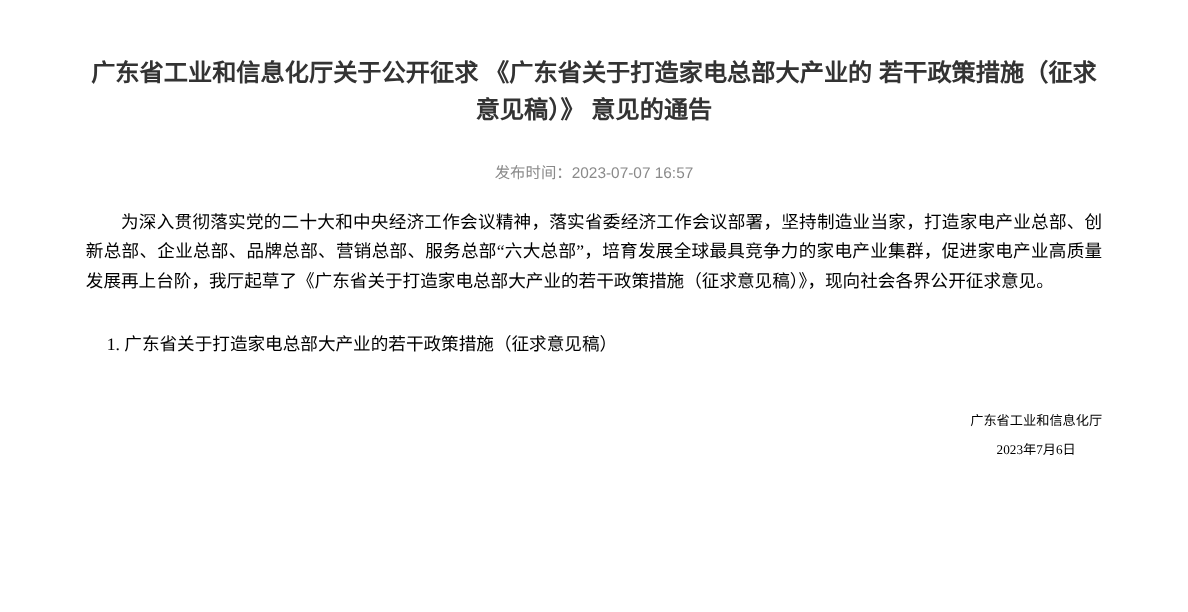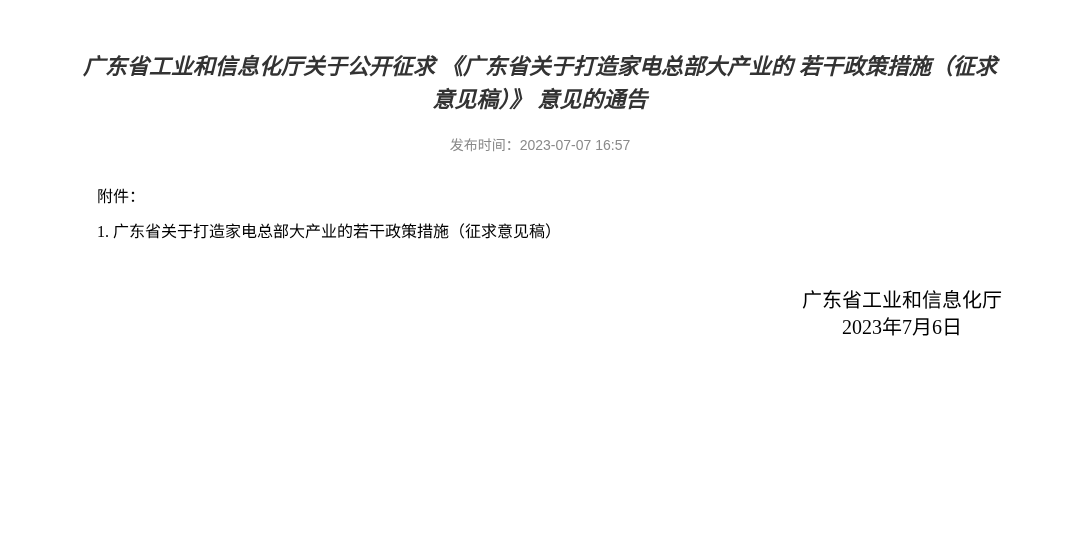--- a/index.html
+++ b/index.html
@@ -20,24 +20,23 @@
     width: 1080px;
   }
   .doc-title {
     margin: 50px 0 0 0;
     font-family: "Liberation Sans", sans-serif;
     font-size: 22px;
     font-weight: 700;
     line-height: 33px;
     color: #333333;
     text-align: center;
-    font-style: italic;
   }
   .doc-meta {
-    margin-top: 21px;
+    margin-top: 33px;
     text-align: center;
     font-family: "Liberation Sans", sans-serif;
     font-size: 14px;
     line-height: 16px;
     color: #8a8a8a;
   }
   .doc-body {
     margin-top: 24px;
     font-size: 16px;
     line-height: 27px;
@@ -64,40 +63,40 @@
     margin-top: 42px;
     width: -moz-fit-content;
     width: fit-content;
     margin-left: auto;
     margin-right: 0;
     text-align: center;
   }
   .signature p {
     margin: 0;
     line-height: 27px;
-    font-size: 20px;
+    font-size: 12px;
   }
 </style>
 </head>
 <body>
 
 <div class="doc">
 
   <h1 class="doc-title">广东省工业和信息化厅关于公开征求 《广东省关于打造家电总部大产业的 若干政策措施（征求意见稿）》 意见的通告</h1>
 
   <div class="doc-meta">
     <span>发布时间：</span><span>2023-07-07 16:57</span>
   </div>
 
   <div class="doc-body">
 
+    <p class="para">为深入贯彻落实党的二十大和中央经济工作会议精神，落实省委经济工作会议部署，坚持制造业当家，打造家电产业总部、创新总部、企业总部、品牌总部、营销总部、服务总部“六大总部”，培育发展全球最具竞争力的家电产业集群，促进家电产业高质量发展再上台阶，我厅起草了《广东省关于打造家电总部大产业的若干政策措施（征求意见稿）》，现向社会各界公开征求意见。</p>
 
 
     <div class="attachments">
-      <p>附件：</p>
       <p class="attachment-item">1. 广东省关于打造家电总部大产业的若干政策措施（征求意见稿）</p>
     </div>
 
     <div class="signature">
       <p>广东省工业和信息化厅</p>
       <p>2023年7月6日</p>
     </div>
 
   </div>
 </div>

